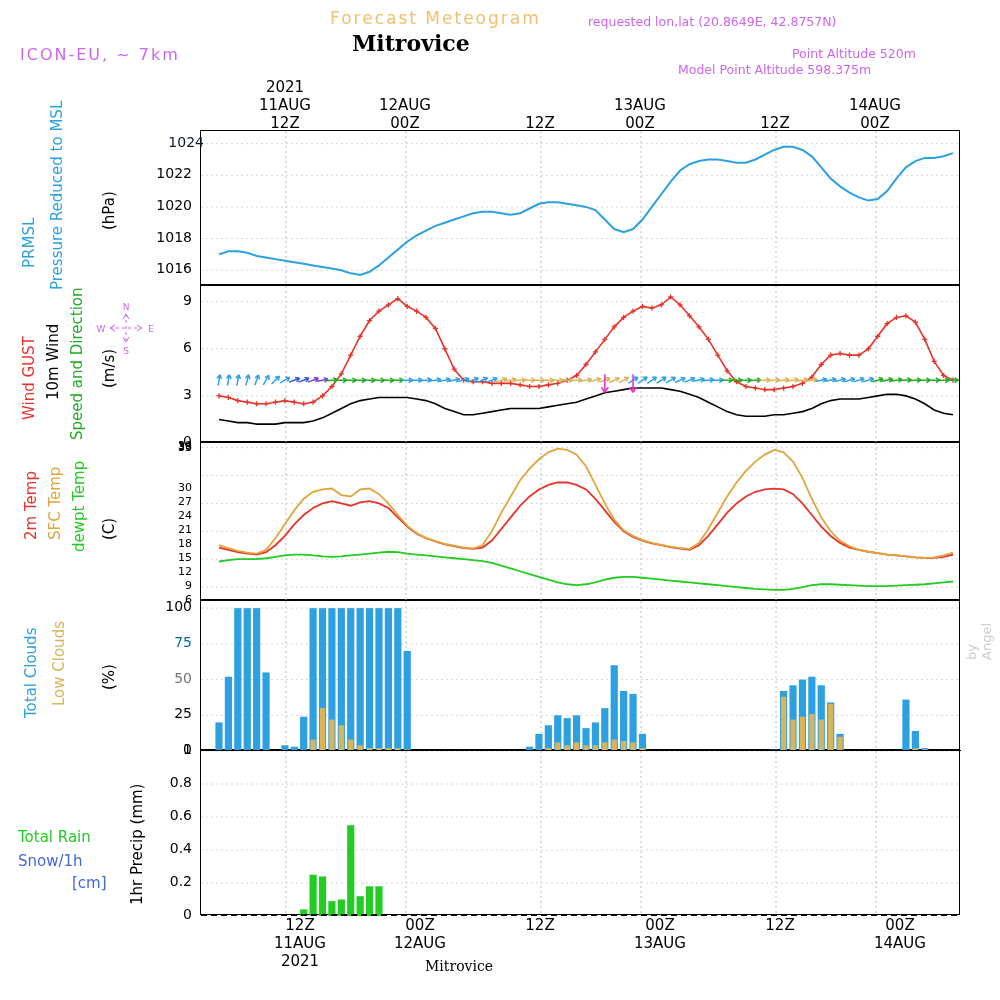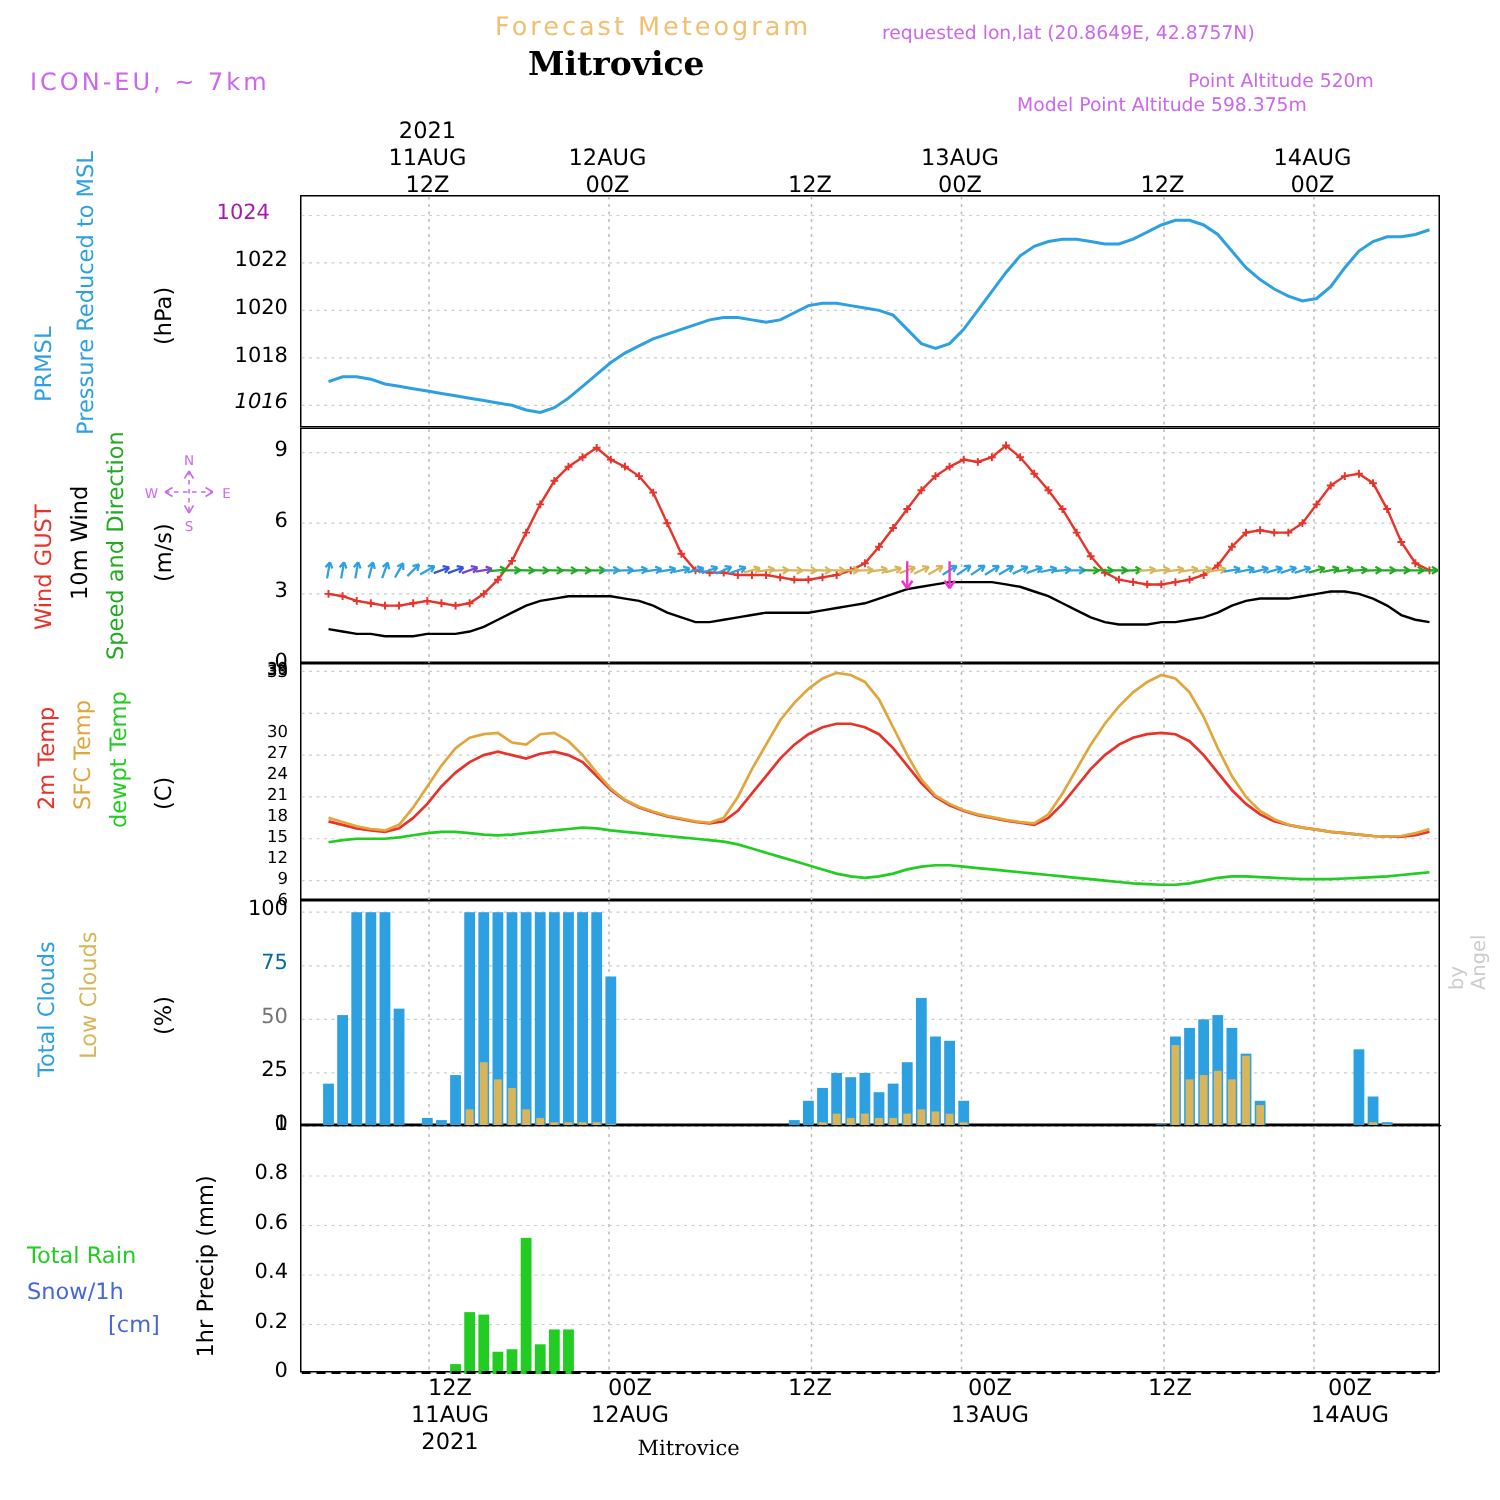--- a/index.html
+++ b/index.html
@@ -78,25 +78,25 @@
         <line x1="0" y1="75.91836734693841" x2="760" y2="75.91836734693841" stroke="#cccccc" stroke-width="0.8" stroke-dasharray="2,3"></line>
         <line x1="0" y1="44.285714285713766" x2="760" y2="44.285714285713766" stroke="#cccccc" stroke-width="0.8" stroke-dasharray="2,3"></line>
         <line x1="0" y1="12.653061224489136" x2="760" y2="12.653061224489136" stroke="#cccccc" stroke-width="0.8" stroke-dasharray="2,3"></line>
         <polyline points="18,123.36734693877537 27.41025641025641,120.20408163265218 36.82051282051282,120.20408163265218 46.230769230769226,121.78571428571377 55.64102564102564,124.94897959183696 65.05128205128204,126.53061224489855 74.46153846153845,128.11224489795833 83.87179487179488,129.69387755101994 93.28205128205128,131.2755102040815 102.6923076923077,132.85714285714312 112.1025641025641,134.4387755102047 121.51282051282051,136.0204081632645 130.9230769230769,137.60204081632608 140.33333333333331,139.18367346938768 149.74358974358975,142.34693877551086 159.15384615384616,143.92857142857065 168.56410256410257,140.76530612244926 177.97435897435898,134.4387755102047 187.3846153846154,126.53061224489855 196.7948717948718,118.62244897959238 206.2051282051282,110.71428571428623 215.6153846153846,104.38775510203988 225.02564102564102,99.64285714285688 234.43589743589743,94.89795918367392 243.84615384615384,91.73469387755073 253.25641025641025,88.57142857142755 262.66666666666663,85.40816326530616 272.0769230769231,82.24489795918298 281.4871794871795,80.66326530612139 290.8974358974359,80.66326530612139 300.3076923076923,82.24489795918298 309.71794871794873,83.82653061224457 319.12820512820514,82.24489795918298 328.53846153846155,77.5 337.94871794871796,72.75510204081522 347.35897435897436,71.17346938775543 356.7692307692308,71.17346938775543 366.1794871794872,72.75510204081522 375.5897435897436,74.33673469387682 385,75.91836734693841 394.4102564102564,79.08163265306159 403.8205128205128,88.57142857142755 413.2307692307692,98.0612244897953 422.64102564102564,101.22448979591849 432.05128205128204,98.0612244897953 441.46153846153845,88.57142857142755 450.87179487179486,75.91836734693841 460.28205128205127,63.265306122449275 469.6923076923077,50.61224489795835 479.1025641025641,39.54081632653079 488.5128205128205,33.21428571428443 497.9230769230769,30.05102040816304 507.3333333333333,28.46938775510145 516.7435897435897,28.46938775510145 526.1538461538462,30.05102040816304 535.5641025641025,31.63265306122463 544.974358974359,31.63265306122463 554.3846153846154,28.46938775510145 563.7948717948718,23.724489795918487 573.2051282051282,18.979591836733704 582.6153846153846,15.816326530612315 592.025641025641,15.816326530612315 601.4358974358975,18.979591836733704 610.8461538461538,25.30612244897827 620.2564102564103,36.37755102040762 629.6666666666666,47.44897959183696 639.0769230769231,55.3571428571431 648.4871794871794,61.683673469387685 657.8974358974359,66.42857142857066 667.3076923076923,69.59183673469383 676.7179487179487,68.01020408163225 686.1282051282051,60.102040816326095 695.5384615384615,47.44897959183696 704.9487179487179,36.37755102040762 714.3589743589744,30.05102040816304 723.7692307692307,26.887755102039876 733.1794871794872,26.887755102039876 742.5897435897435,25.30612244897827 752,22.142857142856883" fill="none" stroke="#2ca0e0" stroke-width="2"></polyline>
       </svg>
   </div>
   <div class="vrot" style="left:20px;top:268px;color:#2ca0e0;">PRMSL</div>
   <div class="vrot" style="left:48px;top:290px;color:#2ca0e0;">Pressure Reduced to MSL</div>
   <div class="vrot" style="left:100px;top:230px;color:#000;">(hPa)</div>
   <div class="abs" id="yt-prmsl">
-      <div class="ylab" style="left: 136px; width: 56px; top: 260.184px; font-size: 14px; color: rgb(0, 0, 0); font-style: italic;">1016</div>
+      <div class="ylab" style="left: 136px; width: 56px; top: 260.184px; font-size: 14px; color: rgb(0, 0, 0);">1016</div>
       <div class="ylab" style="left: 136px; width: 56px; top: 228.551px; font-size: 14px; color: rgb(0, 0, 0);">1018</div>
       <div class="ylab" style="left: 136px; width: 56px; top: 196.918px; font-size: 14px; color: rgb(0, 0, 0);">1020</div>
       <div class="ylab" style="left: 136px; width: 56px; top: 165.286px; font-size: 14px; color: rgb(0, 0, 0);">1022</div>
-      <div class="ylab" style="left: 124px; width: 56px; top: 133.653px; font-size: 14px; color: #a21caf;">1024</div>
+      <div class="ylab" style="left: 148px; width: 56px; top: 133.653px; font-size: 14px; color: #0f172a;">1024</div>
     </div>
 
   <div class="panel" style="top:285px;width:760px;height:157px;">
     <svg class="plotarea" id="svg-wind" viewBox="0 0 760 157" preserveAspectRatio="none" width="760" height="157">
         <line x1="85" y1="0" x2="85" y2="157" stroke="#bbbbbb" stroke-width="1" stroke-dasharray="2,3"></line>
         <line x1="205" y1="0" x2="205" y2="157" stroke="#bbbbbb" stroke-width="1" stroke-dasharray="2,3"></line>
         <line x1="340" y1="0" x2="340" y2="157" stroke="#bbbbbb" stroke-width="1" stroke-dasharray="2,3"></line>
         <line x1="440" y1="0" x2="440" y2="157" stroke="#bbbbbb" stroke-width="1" stroke-dasharray="2,3"></line>
         <line x1="575" y1="0" x2="575" y2="157" stroke="#bbbbbb" stroke-width="1" stroke-dasharray="2,3"></line>
         <line x1="675" y1="0" x2="675" y2="157" stroke="#bbbbbb" stroke-width="1" stroke-dasharray="2,3"></line>

